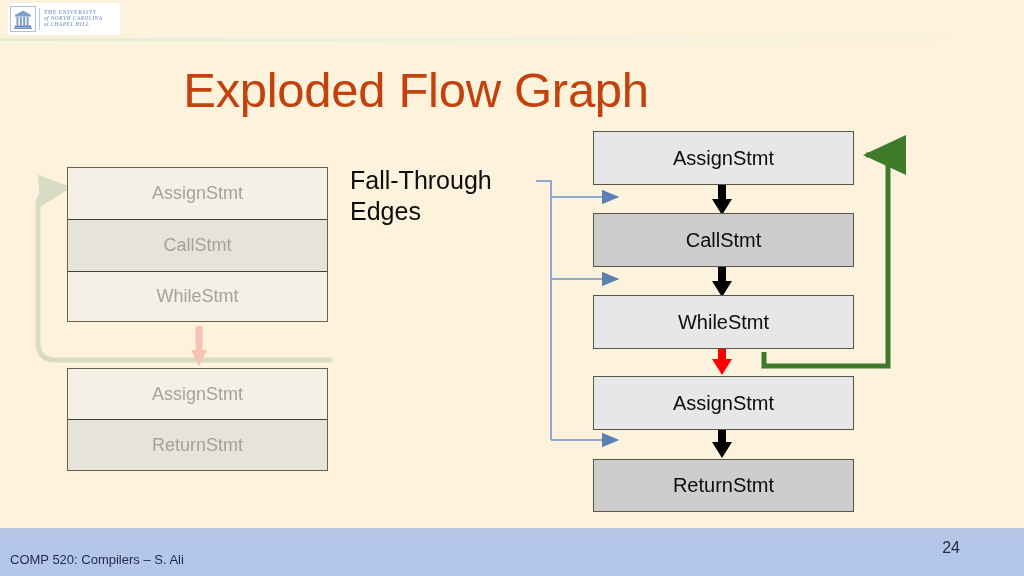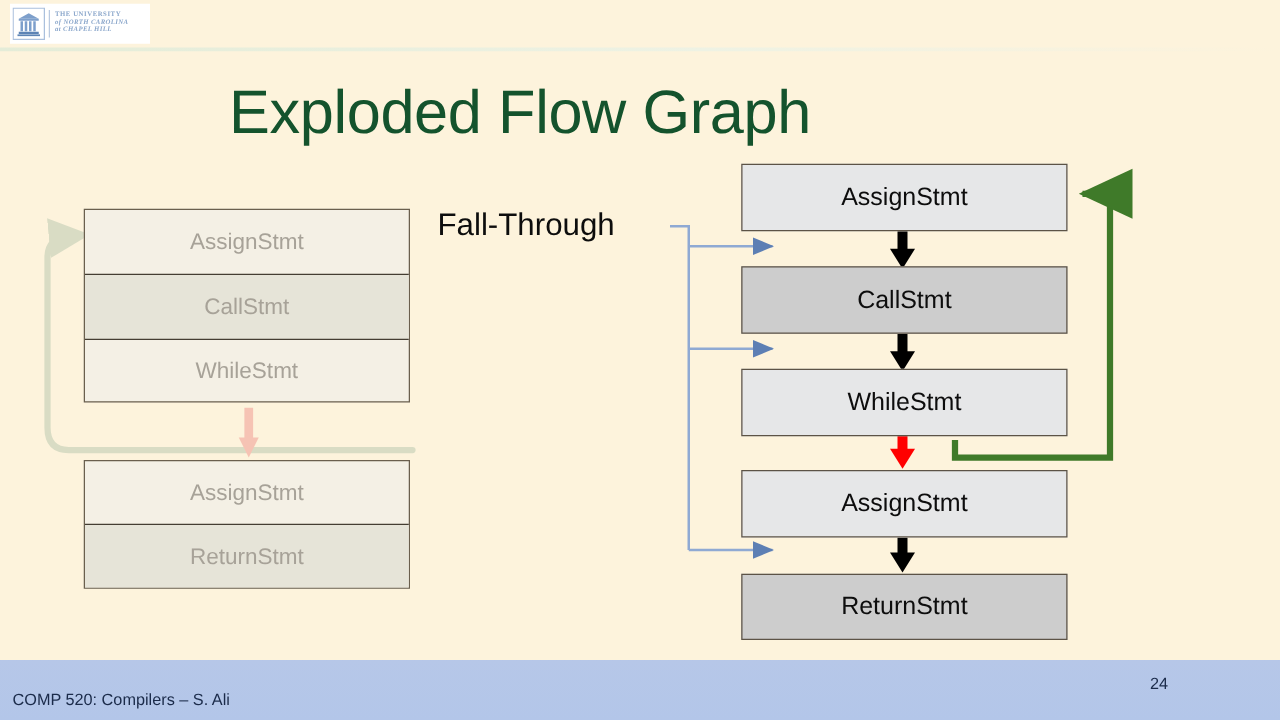--- a/index.html
+++ b/index.html
@@ -67,21 +67,21 @@
   }
   .logo-text span.ital { font-style: italic; letter-spacing: 0.3px; }
 
   
   .slide-title {
     position: absolute;
     left: 0; top: 62px;
     width: 832px;
     text-align: center;
     font-size: 49px;
-    color: #14532d;
+    color: #c2410c;
     font-weight: normal;
     letter-spacing: -0.3px;
   }
 
   
   .ghost {
     position: absolute;
     left: 0; top: 0;
     width: 1024px; height: 530px;
     pointer-events: none;
@@ -137,22 +137,22 @@
   .footer-text {
     position: absolute;
     left: 10px; top: 552px;
     font-size: 13px;
     color: #1b2b4a;
   }
   .page-num {
     position: absolute;
     left: 920px; top: 539px;
     width: 40px;
-    text-align: left;
-    font-size: 13px;
+    text-align: right;
+    font-size: 16px;
     color: #1b2b4a;
   }
   svg.overlay {
     position: absolute;
     left: 0; top: 0;
     width: 1024px; height: 576px;
     pointer-events: none;
   }
 </style>
 </head>
@@ -208,20 +208,21 @@
     </div>
 
     <div class="ghost-box" style="left:67px; top:368px; width:261px; height:103px;">
       <div class="ghost-row" style="height:51px;">AssignStmt</div>
       <div class="ghost-row shaded" style="height:50px;">ReturnStmt</div>
     </div>
   </div>
 
   <div class="lbl-fallthrough">
     <div>Fall-Through</div>
+    <div>Edges</div>
   </div>
 
   <svg class="overlay">
     <defs>
       <marker id="blueHead" markerWidth="9" markerHeight="8" refX="8" refY="4" orient="auto">
         <path d="M0,0.4 L8.6,4 L0,7.6 z" fill="#5d7fb4"></path>
       </marker>
       <marker id="greenHead" markerWidth="9" markerHeight="9" refX="8" refY="4.5" orient="auto">
         <path d="M0,0.5 L8.6,4.5 L0,8.5 z" fill="#3f7a29"></path>
       </marker>

